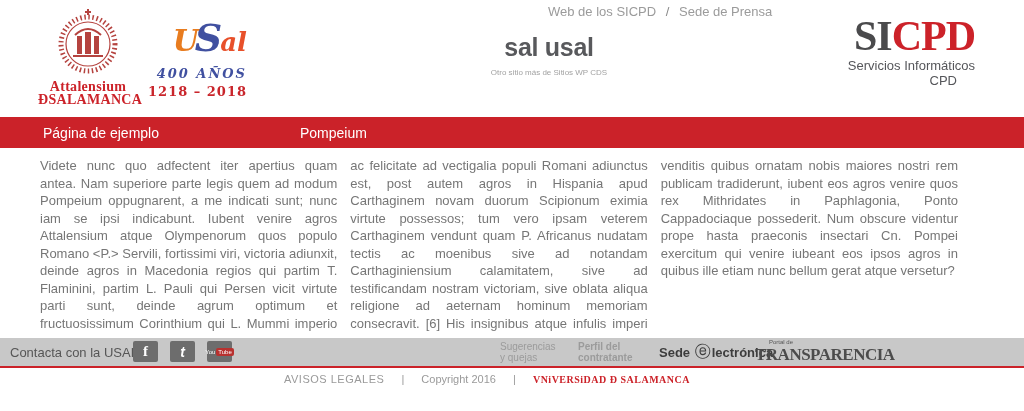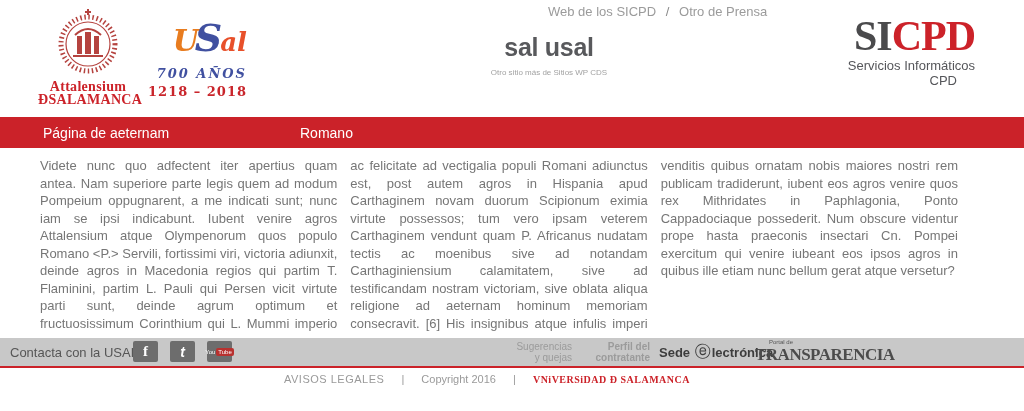--- a/index.html
+++ b/index.html
@@ -53,21 +53,21 @@
   .footer-bar{position:relative;width:100%;height:28px;background:#c8c8c8;}
   .contact{position:absolute;left:10px;top:50%;transform:translateY(-50%);font-size:13px;color:#565656;cursor:pointer;}
   .social{position:absolute;top:3px;width:25px;height:21px;background:#6d6d6d;border-radius:2px;
           display:flex;align-items:center;justify-content:center;color:#fff;cursor:pointer;}
   .social.facebook{left:133px;font-family:"Liberation Serif",serif;font-weight:bold;font-size:15px;}
   .social.twitter{left:170px;font-weight:bold;font-size:14px;font-style:italic;}
   .social.youtube{left:207px;}
   .yt-you{font-size:6px;color:#fff;margin-right:1px;}
   .yt-tube{font-size:6px;color:#fff;background:#b8312f;border-radius:2px;padding:1px 2px;}
 
-  .f-link{position:absolute;top:3px;text-align:right;font-size:10px;line-height:11px;color:#9b9b9b;
+  .f-link{position:absolute;top:3px;text-align:left;font-size:10px;line-height:11px;color:#9b9b9b;
           text-decoration:none;cursor:pointer;}
   .f-link span{display:block;}
   .f-link.sugerencias{left:500px;width:72px;}
   .f-link.perfil{left:578px;width:72px;font-weight:bold;}
 
   .sede{position:absolute;left:659px;top:50%;transform:translateY(-50%);font-size:13px;font-weight:bold;
         color:#3d3d3d;text-decoration:none;cursor:pointer;white-space:nowrap;}
   .sede-e{font-size:16px;font-weight:normal;margin:0 1px;}
 
   .transparencia{position:absolute;left:755px;top:1px;text-decoration:none;cursor:pointer;color:#4c4c4c;}
@@ -88,21 +88,21 @@
 </head>
 <body>
 
 <div class="page">
 
   <header class="site-header">
 
     <div class="top-links">
       <a>Web de los SICPD</a>
       <span class="sep">/</span>
-      <a>Otro de Prensa</a>
+      <a>Sede de Prensa</a>
     </div>
 
     <div class="usal-logo">
       <span>
         <svg width="70" height="66" viewBox="0 0 70 66">
           <line x1="35" y1="1" x2="35" y2="7" stroke="#b5433f" stroke-width="2"></line>
           <line x1="32" y1="4" x2="38" y2="4" stroke="#b5433f" stroke-width="2"></line>
           <circle cx="35" cy="36" r="27" fill="none" stroke="#b5433f" stroke-width="5" stroke-dasharray="1.5 2.6"></circle>
           <circle cx="35" cy="36" r="22" fill="none" stroke="#b5433f" stroke-width="1.2"></circle>
           <rect x="24" y="28" width="5" height="18" fill="#b5433f"></rect>
@@ -113,39 +113,39 @@
         </svg>
       </span>
       <div class="usal-wordmark">
         <div>Attalensium</div>
         <div>ĐSALAMANCA</div>
       </div>
     </div>
 
     <div class="anniv-logo">
       <div class="anniv-mark"><span class="u">U</span><span class="s">S</span><span class="al">al</span></div>
-      <div class="anniv-years">700 AÑOS</div>
+      <div class="anniv-years">400 AÑOS</div>
       <div class="anniv-dates">1218 – 2018</div>
     </div>
 
     <div class="site-title-wrap">
       <h1 class="site-title">sal usal</h1>
       <div class="site-subtitle">Otro sitio más de Sitios WP CDS</div>
     </div>
 
     <div class="sicpd-logo">
       <div class="sicpd-mark"><span class="si">SI</span><span class="cpd">CPD</span></div>
       <div class="sicpd-sub">Servicios Informáticos</div>
       <div class="sicpd-sub cpd-line">CPD</div>
     </div>
   </header>
 
   <nav class="main-nav">
-    <a class="nav-item n0">Página de aeternam</a>
-    <a class="nav-item n1">Romano</a>
+    <a class="nav-item n0">Página de ejemplo</a>
+    <a class="nav-item n1">Pompeium</a>
   </nav>
 
   <main class="content">
     <p class="text-col justify-all">Videte nunc quo adfectent iter apertius quam antea. Nam superiore parte legis quem ad modum Pompeium oppugnarent, a me indicati sunt; nunc iam se ipsi indicabunt. Iubent venire agros Attalensium atque Olympenorum quos populo Romano &lt;P.&gt; Servili, fortissimi viri, victoria adiunxit, deinde agros in Macedonia regios qui partim T. Flaminini, partim L. Pauli qui Persen vicit virtute parti sunt, deinde agrum optimum et fructuosissimum Corinthium qui L. Mummi imperio</p>
     <p class="text-col justify-all">ac felicitate ad vectigalia populi Romani adiunctus est, post autem agros in Hispania apud Carthaginem novam duorum Scipionum eximia virtute possessos; tum vero ipsam veterem Carthaginem vendunt quam P. Africanus nudatam tectis ac moenibus sive ad notandam Carthaginiensium calamitatem, sive ad testificandam nostram victoriam, sive oblata aliqua religione ad aeternam hominum memoriam consecravit. [6] His insignibus atque infulis imperi</p>
     <p class="text-col">venditis quibus ornatam nobis maiores nostri rem publicam tradiderunt, iubent eos agros venire quos rex Mithridates in Paphlagonia, Ponto Cappadociaque possederit. Num obscure videntur prope hasta praeconis insectari Cn. Pompei exercitum qui venire iubeant eos ipsos agros in quibus ille etiam nunc bellum gerat atque versetur?</p>
   </main>
 
   <footer class="footer-bar">
     <span class="contact">Contacta con la USAL</span>

